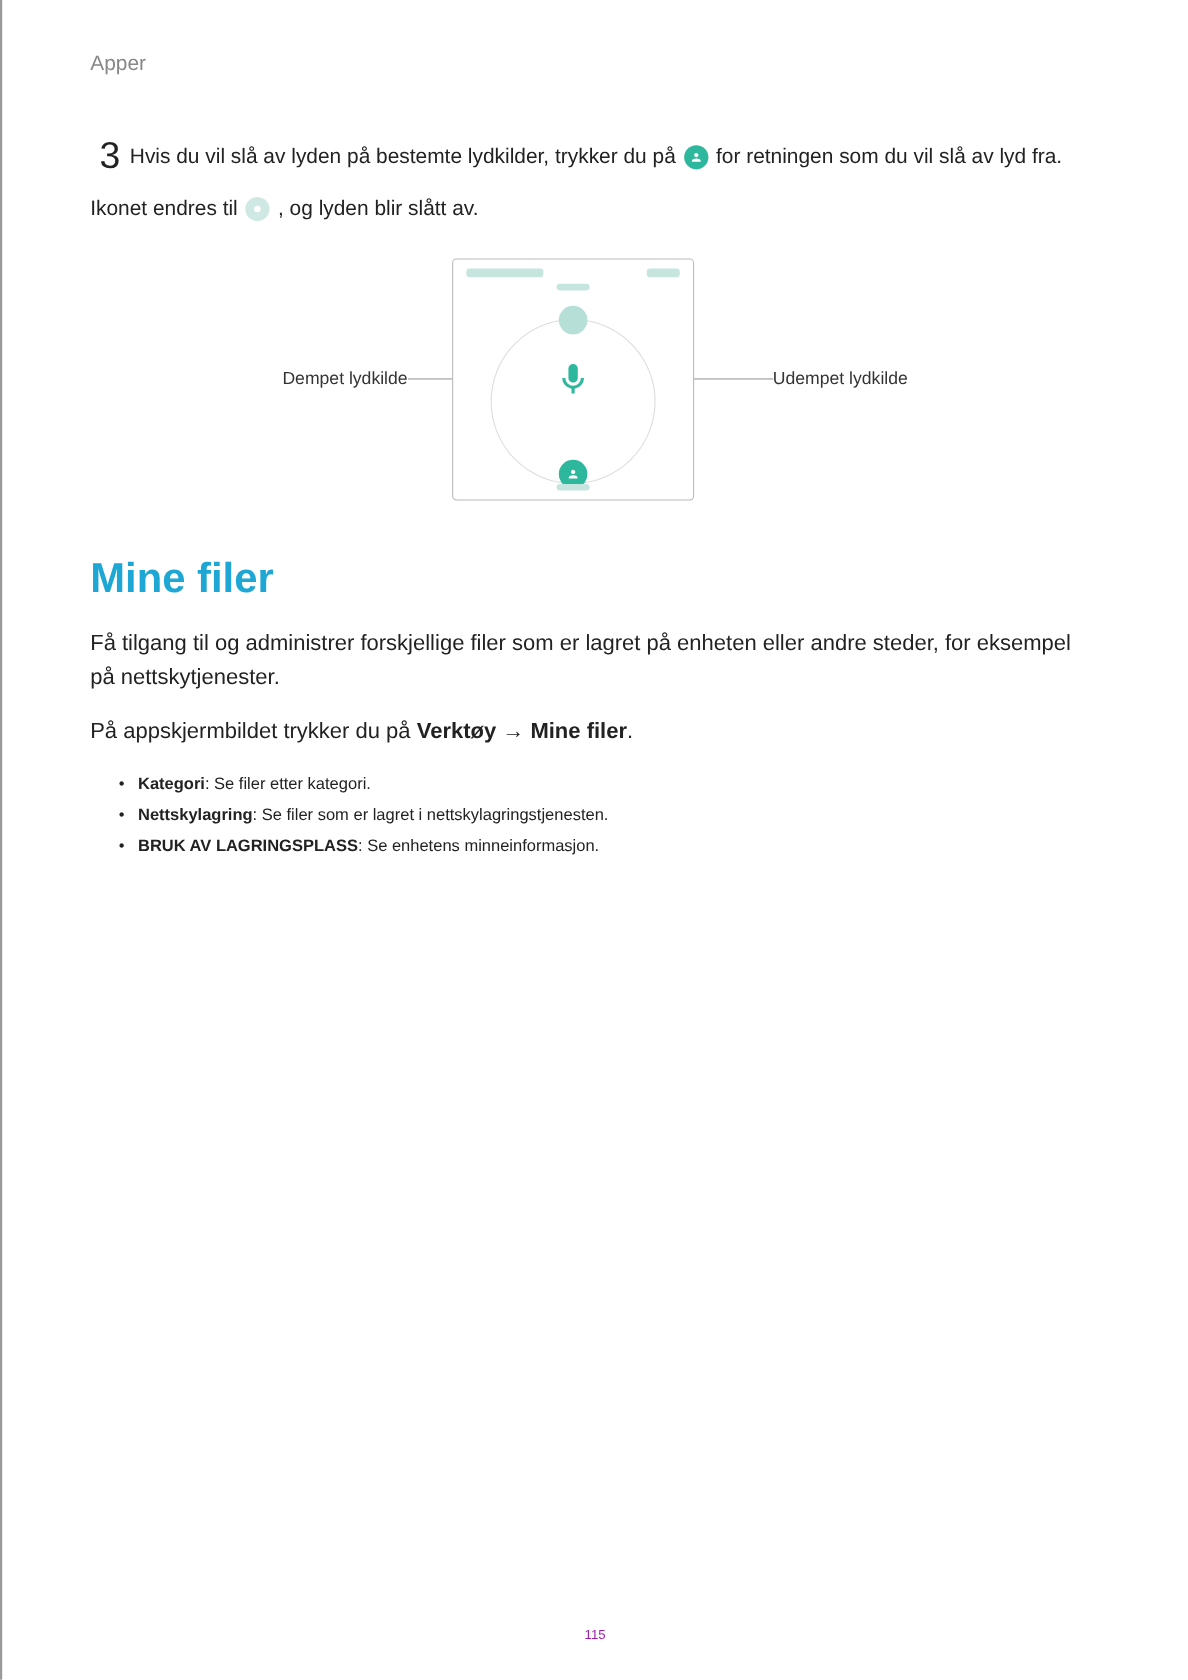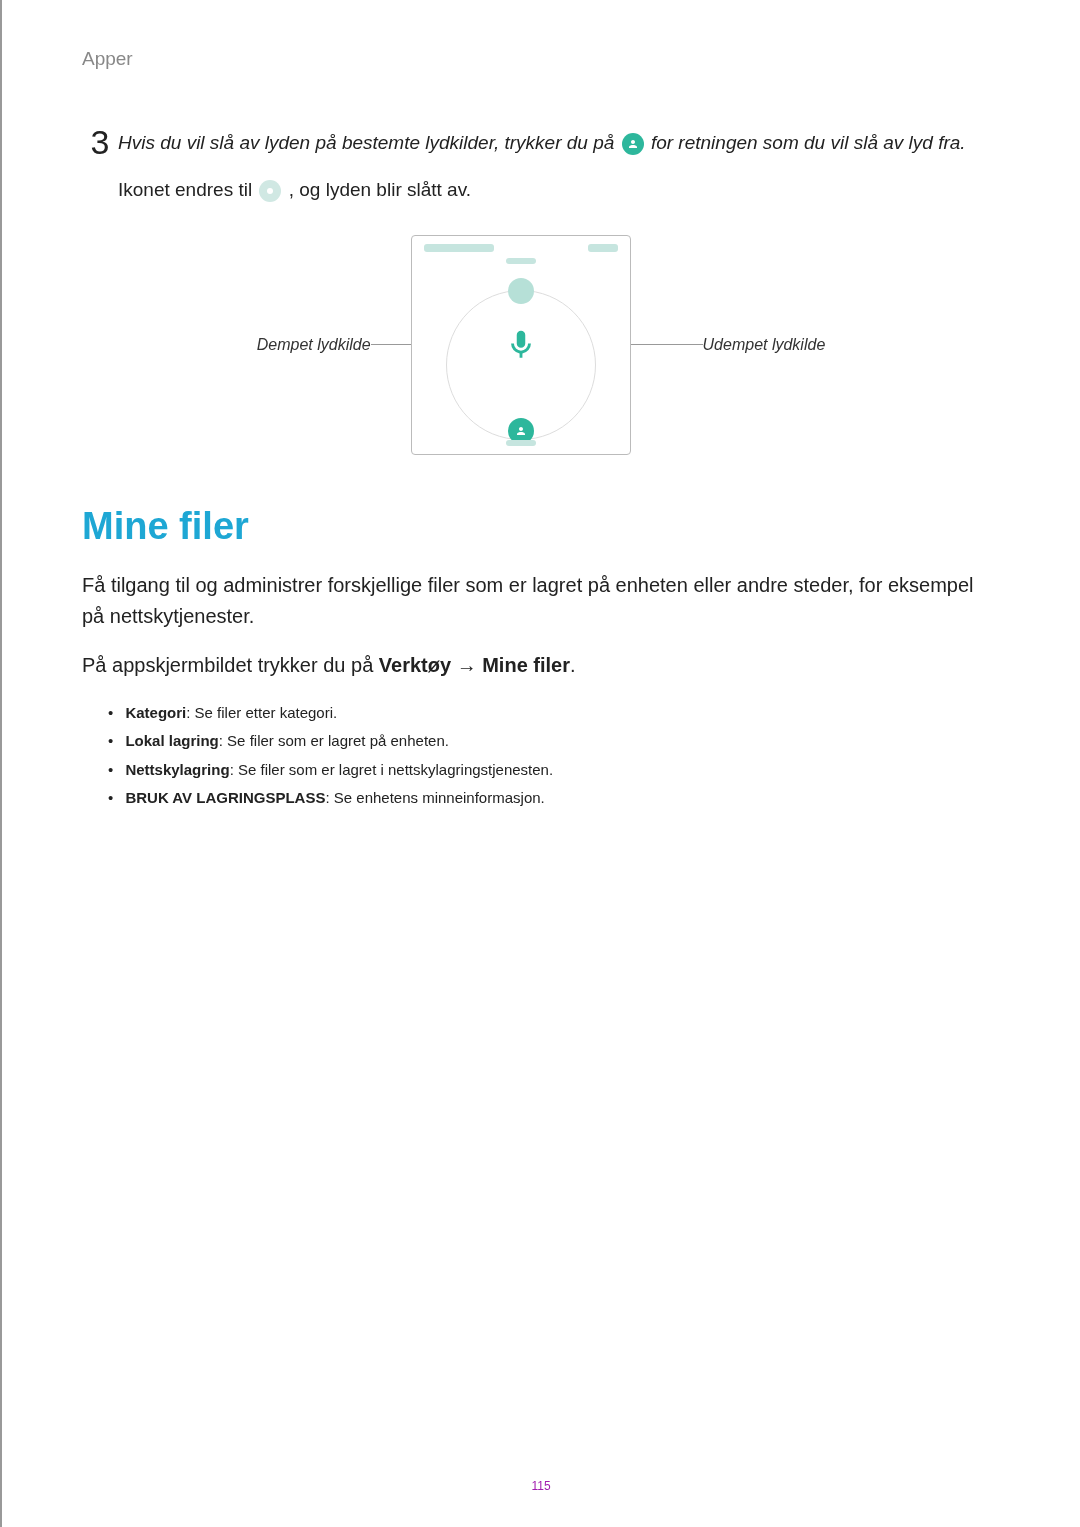--- a/index.html
+++ b/index.html
@@ -34,21 +34,20 @@
       width: 36px;
       flex-shrink: 0;
       line-height: 1.1;
       text-align: center;
       margin-top: -4px;
     }
     .step-body {
       flex: 1;
       font-size: 19px;
       line-height: 1.55;
-      font-style: italic;
     }
     .inline-icon {
       display: inline-flex;
       vertical-align: middle;
       width: 22px;
       height: 22px;
       border-radius: 50%;
       background: #2db79c;
       align-items: center;
       justify-content: center;
@@ -60,33 +59,31 @@
       background: #d0e8e3;
     }
     .inline-icon.muted::after {
       content: '';
       width: 6px;
       height: 6px;
       border-radius: 50%;
       background: #fff;
     }
     .second-line {
-      margin-left: 36px;
       font-size: 19px;
       line-height: 1.55;
       margin-top: 14px;
       margin-bottom: 30px;
     }
     .figure-row {
       display: flex;
       align-items: center;
       justify-content: center;
       margin: 20px 0 50px 0;
       gap: 0;
-      font-style: italic;
     }
     .left-label, .right-label {
       font-size: 16px;
       color: #333;
     }
     .left-label { text-align: right; }
     .right-label { text-align: left; }
     .leader {
       height: 1px;
       background: #999;
@@ -243,20 +240,19 @@
   <h2 class="section-title">Mine filer</h2>
 
   <p class="body-p">Få tilgang til og administrer forskjellige filer som er lagret på enheten eller andre steder, for eksempel på nettskytjenester.</p>
 
   <p class="body-p">
     <span>På appskjermbildet trykker du på </span><span class="bold">Verktøy</span><span class="arrow"> → </span><span class="bold">Mine filer</span><span>.</span>
   </p>
 
   <ul class="bullet-list">
     <li><span class="bold">Kategori</span><span>: Se filer etter kategori.</span></li>
-    <li><span class="bold">Lokal lagring</span><span>: Se filer som er lagret på enheten.</span></li>
     <li><span class="bold">Nettskylagring</span><span>: Se filer som er lagret i nettskylagringstjenesten.</span></li>
     <li><span class="bold">BRUK AV LAGRINGSPLASS</span><span>: Se enhetens minneinformasjon.</span></li>
   </ul>
 
 
   <div class="page-number">115</div>
 </div>
 
 </body></html>

